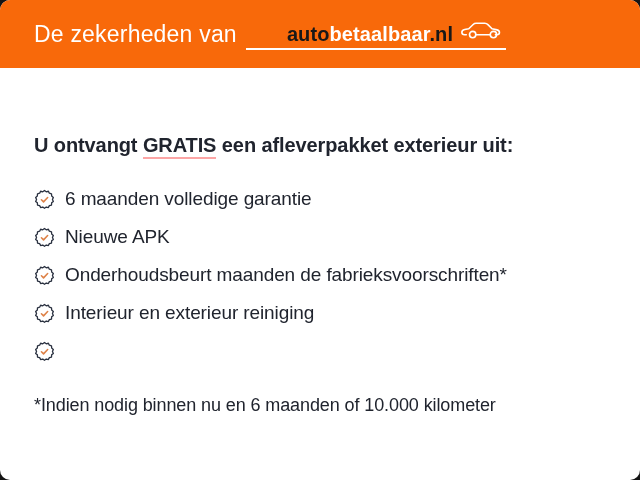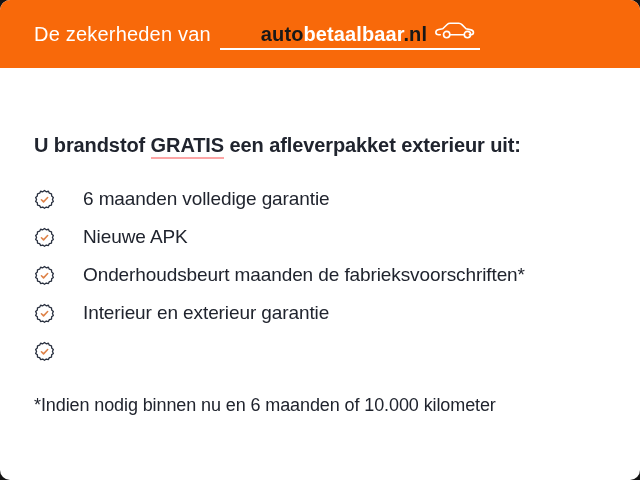--- a/index.html
+++ b/index.html
@@ -19,21 +19,21 @@
   
   .header {
     height: 68px;
     background: #F8690A;
     display: flex;
     align-items: center;
     padding: 0 34px;
   }
   .header-prefix {
     color: #ffffff;
-    font-size: 20px;
+    font-size: 23px;
     font-weight: 500;
     letter-spacing: 0.2px;
     margin-right: 9px;
     margin-top: 0;
   }
   .logo {
     display: inline-flex;
     align-items: flex-end;
     border-bottom: 2px solid #ffffff;
     padding-bottom: 4px;
@@ -67,21 +67,21 @@
     border-bottom: 2px solid #fca5a5;
     padding-bottom: 1px;
   }
   .benefit-list {
     list-style: none;
     margin-top: 29px;
   }
   .benefit-item {
     display: flex;
     align-items: center;
-    gap: 28px;
+    gap: 10px;
     margin-bottom: 16px;
     height: 22px;
   }
   .benefit-item .seal { flex: 0 0 auto; display: inline-flex; }
   .benefit-label {
     font-size: 19px;
     color: #20242E;
     letter-spacing: -0.1px;
   }
   .footnote {
@@ -107,21 +107,21 @@
           <path d="M16.6 17.5 h14.9" stroke="#ffffff" stroke-width="1.7" stroke-linecap="round"></path>
           <circle cx="13.2" cy="17.3" r="3.3" stroke="#ffffff" stroke-width="1.7"></circle>
           <circle cx="34.9" cy="17.3" r="3.3" stroke="#ffffff" stroke-width="1.7"></circle>
         </svg>
       </span>
     </span>
   </div>
 
   <div class="content">
 
-    <h1 class="heading"><span>U brandstof </span><span class="highlight">GRATIS</span><span> een afleverpakket exterieur uit:</span></h1>
+    <h1 class="heading"><span>U ontvangt </span><span class="highlight">GRATIS</span><span> een afleverpakket exterieur uit:</span></h1>
 
     <ul class="benefit-list">
 
       <li class="benefit-item">
         <span class="seal">
           <svg width="21" height="21" viewBox="0 0 24 24" fill="none" xmlns="http://www.w3.org/2000/svg">
             <path d="M12 1.7l2 1.5 2.45-.62 1.1 2.25 2.45.62.18 2.5 1.92 1.63-1 2.32 1 2.32-1.92 1.63-.18 2.5-2.45.62-1.1 2.25-2.45-.62-2 1.5-2-1.5-2.45.62-1.1-2.25-2.45-.62-.18-2.5-1.92-1.63 1-2.32-1-2.32 1.92-1.63.18-2.5 2.45-.62 1.1-2.25 2.45.62z" stroke="#2A3140" stroke-width="1.5" stroke-linejoin="round"></path>
             <path d="M8.5 12.3l2.4 2.4 4.7-4.9" stroke="#DE8248" stroke-width="1.8" stroke-linecap="round" stroke-linejoin="round"></path>
           </svg>
         </span>
@@ -148,21 +148,21 @@
         <span class="benefit-label">Onderhoudsbeurt maanden de fabrieksvoorschriften*</span>
       </li>
 
       <li class="benefit-item">
         <span class="seal">
           <svg width="21" height="21" viewBox="0 0 24 24" fill="none" xmlns="http://www.w3.org/2000/svg">
             <path d="M12 1.7l2 1.5 2.45-.62 1.1 2.25 2.45.62.18 2.5 1.92 1.63-1 2.32 1 2.32-1.92 1.63-.18 2.5-2.45.62-1.1 2.25-2.45-.62-2 1.5-2-1.5-2.45.62-1.1-2.25-2.45-.62-.18-2.5-1.92-1.63 1-2.32-1-2.32 1.92-1.63.18-2.5 2.45-.62 1.1-2.25 2.45.62z" stroke="#2A3140" stroke-width="1.5" stroke-linejoin="round"></path>
             <path d="M8.5 12.3l2.4 2.4 4.7-4.9" stroke="#DE8248" stroke-width="1.8" stroke-linecap="round" stroke-linejoin="round"></path>
           </svg>
         </span>
-        <span class="benefit-label">Interieur en exterieur garantie</span>
+        <span class="benefit-label">Interieur en exterieur reiniging</span>
       </li>
 
       <li class="benefit-item">
         <span class="seal">
           <svg width="21" height="21" viewBox="0 0 24 24" fill="none" xmlns="http://www.w3.org/2000/svg">
             <path d="M12 1.7l2 1.5 2.45-.62 1.1 2.25 2.45.62.18 2.5 1.92 1.63-1 2.32 1 2.32-1.92 1.63-.18 2.5-2.45.62-1.1 2.25-2.45-.62-2 1.5-2-1.5-2.45.62-1.1-2.25-2.45-.62-.18-2.5-1.92-1.63 1-2.32-1-2.32 1.92-1.63.18-2.5 2.45-.62 1.1-2.25 2.45.62z" stroke="#2A3140" stroke-width="1.5" stroke-linejoin="round"></path>
             <path d="M8.5 12.3l2.4 2.4 4.7-4.9" stroke="#DE8248" stroke-width="1.8" stroke-linecap="round" stroke-linejoin="round"></path>
           </svg>
         </span>
       </li>

